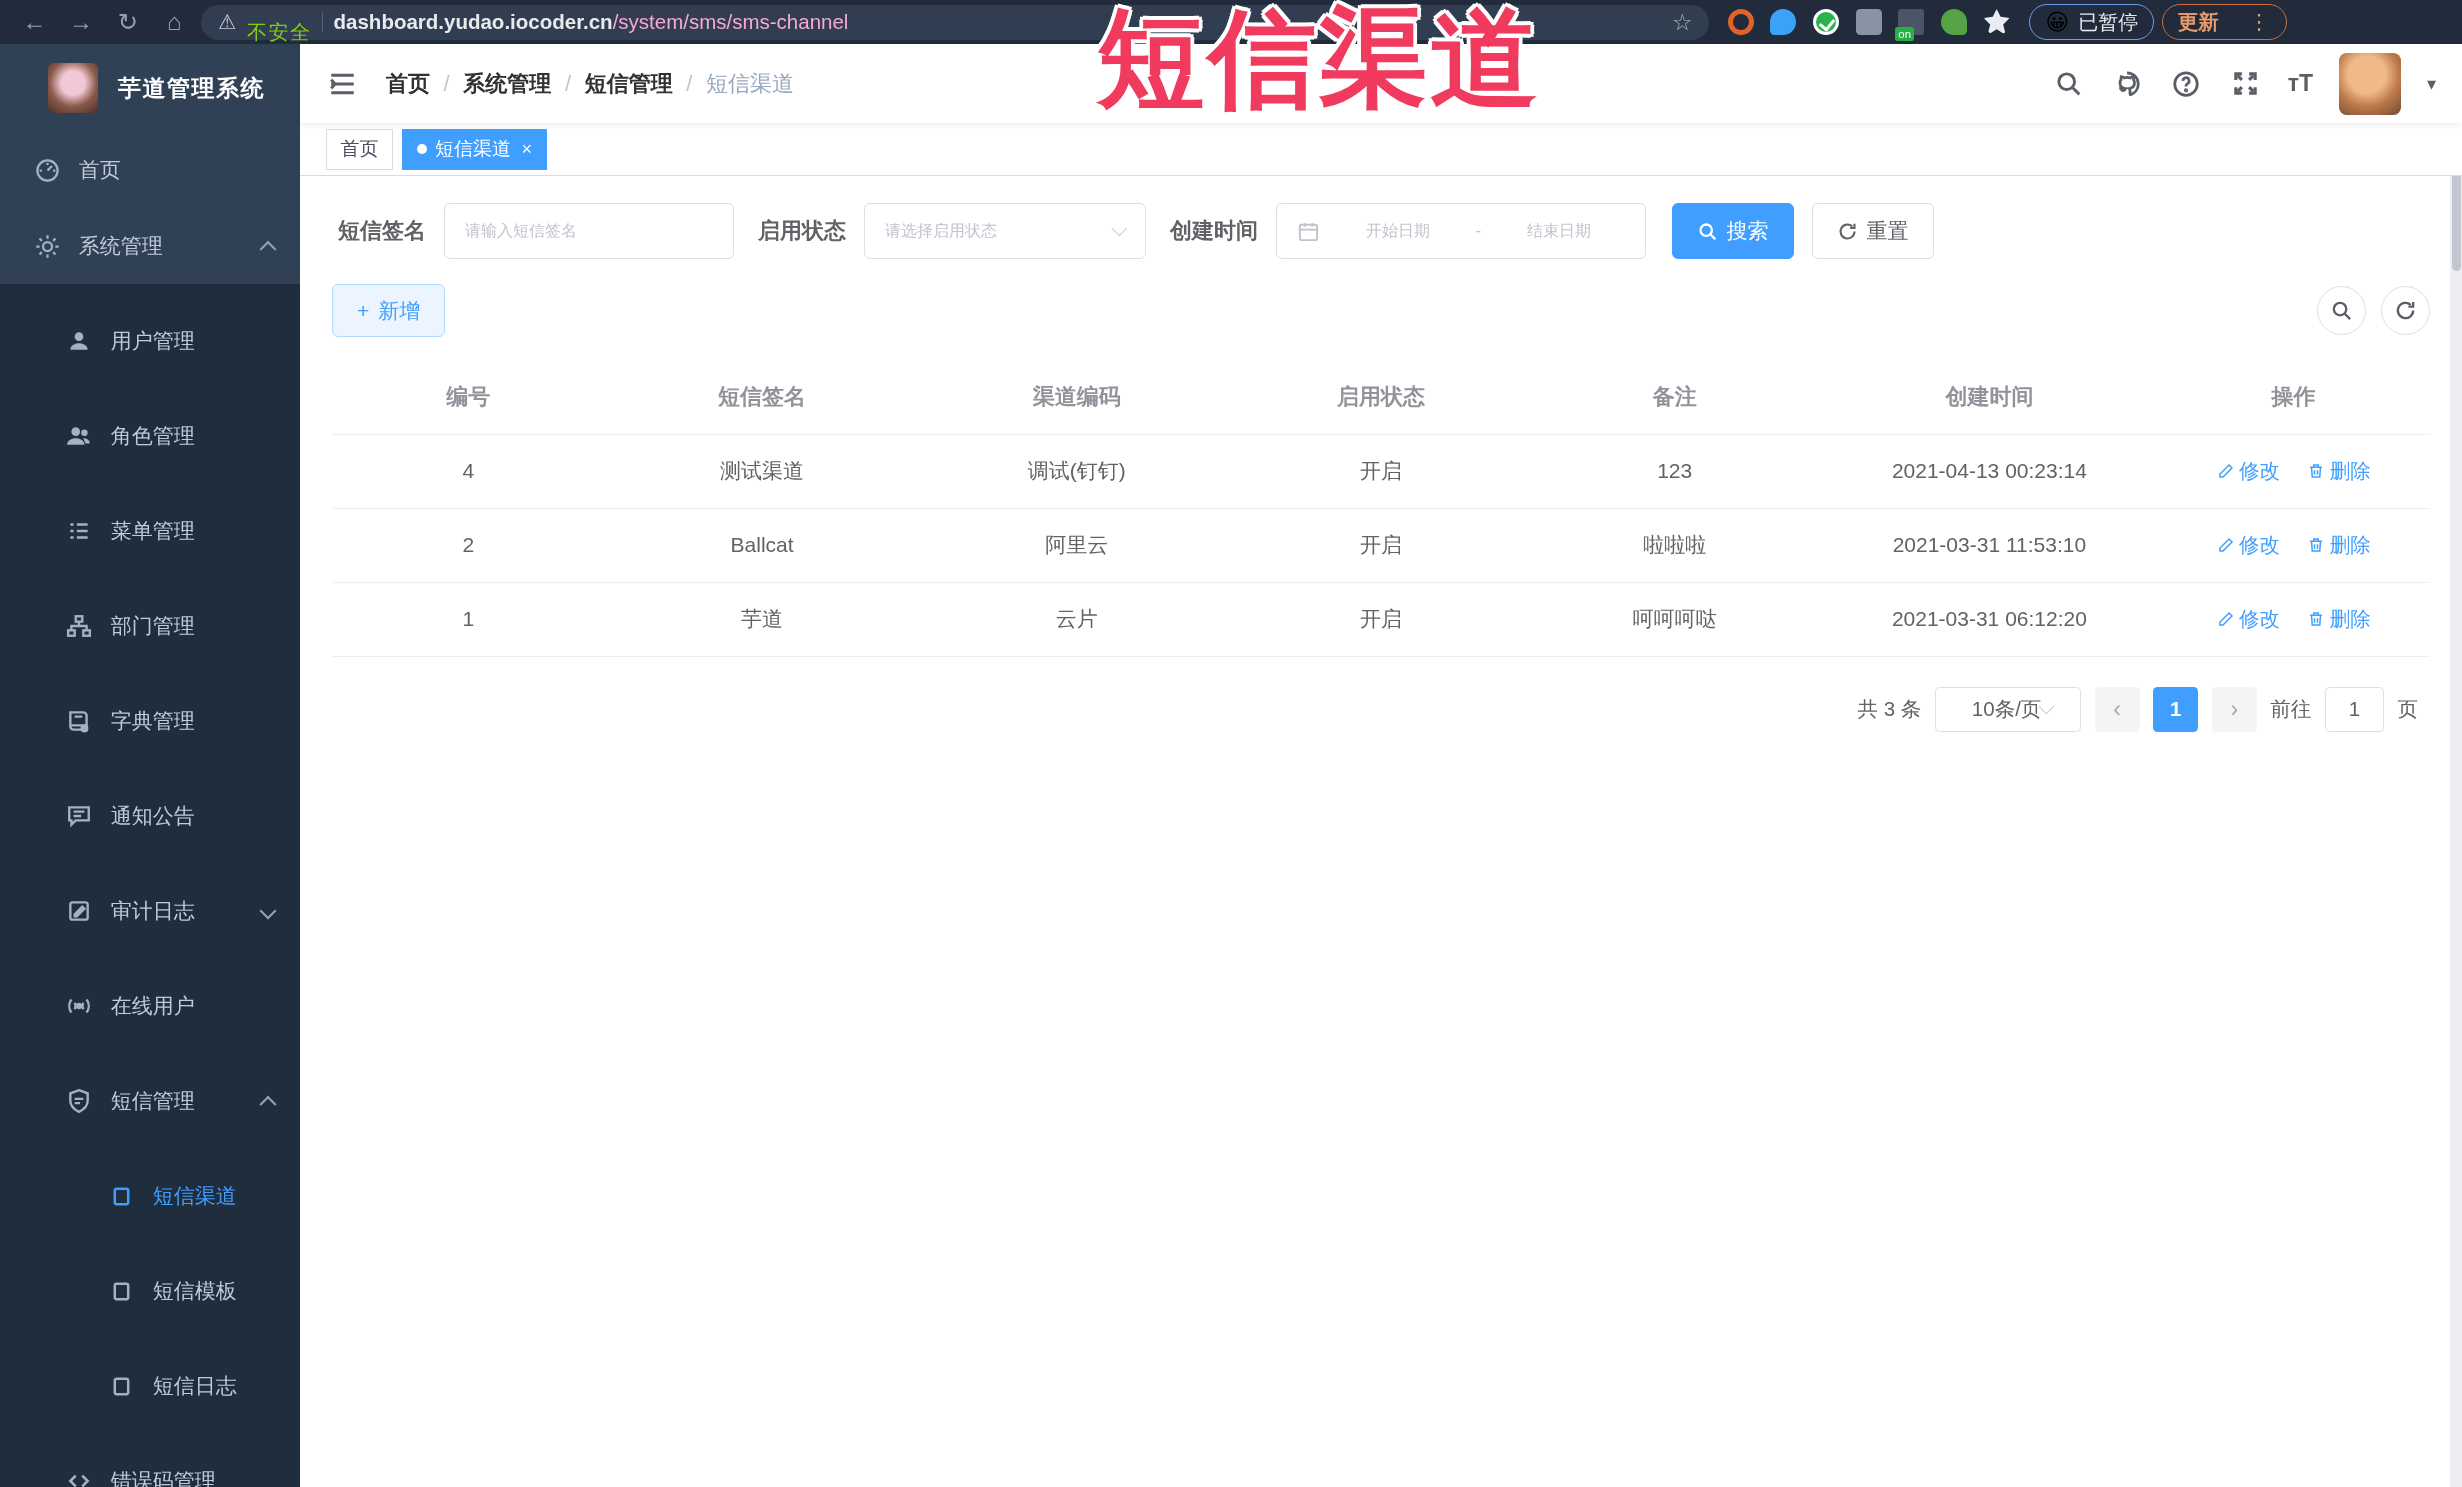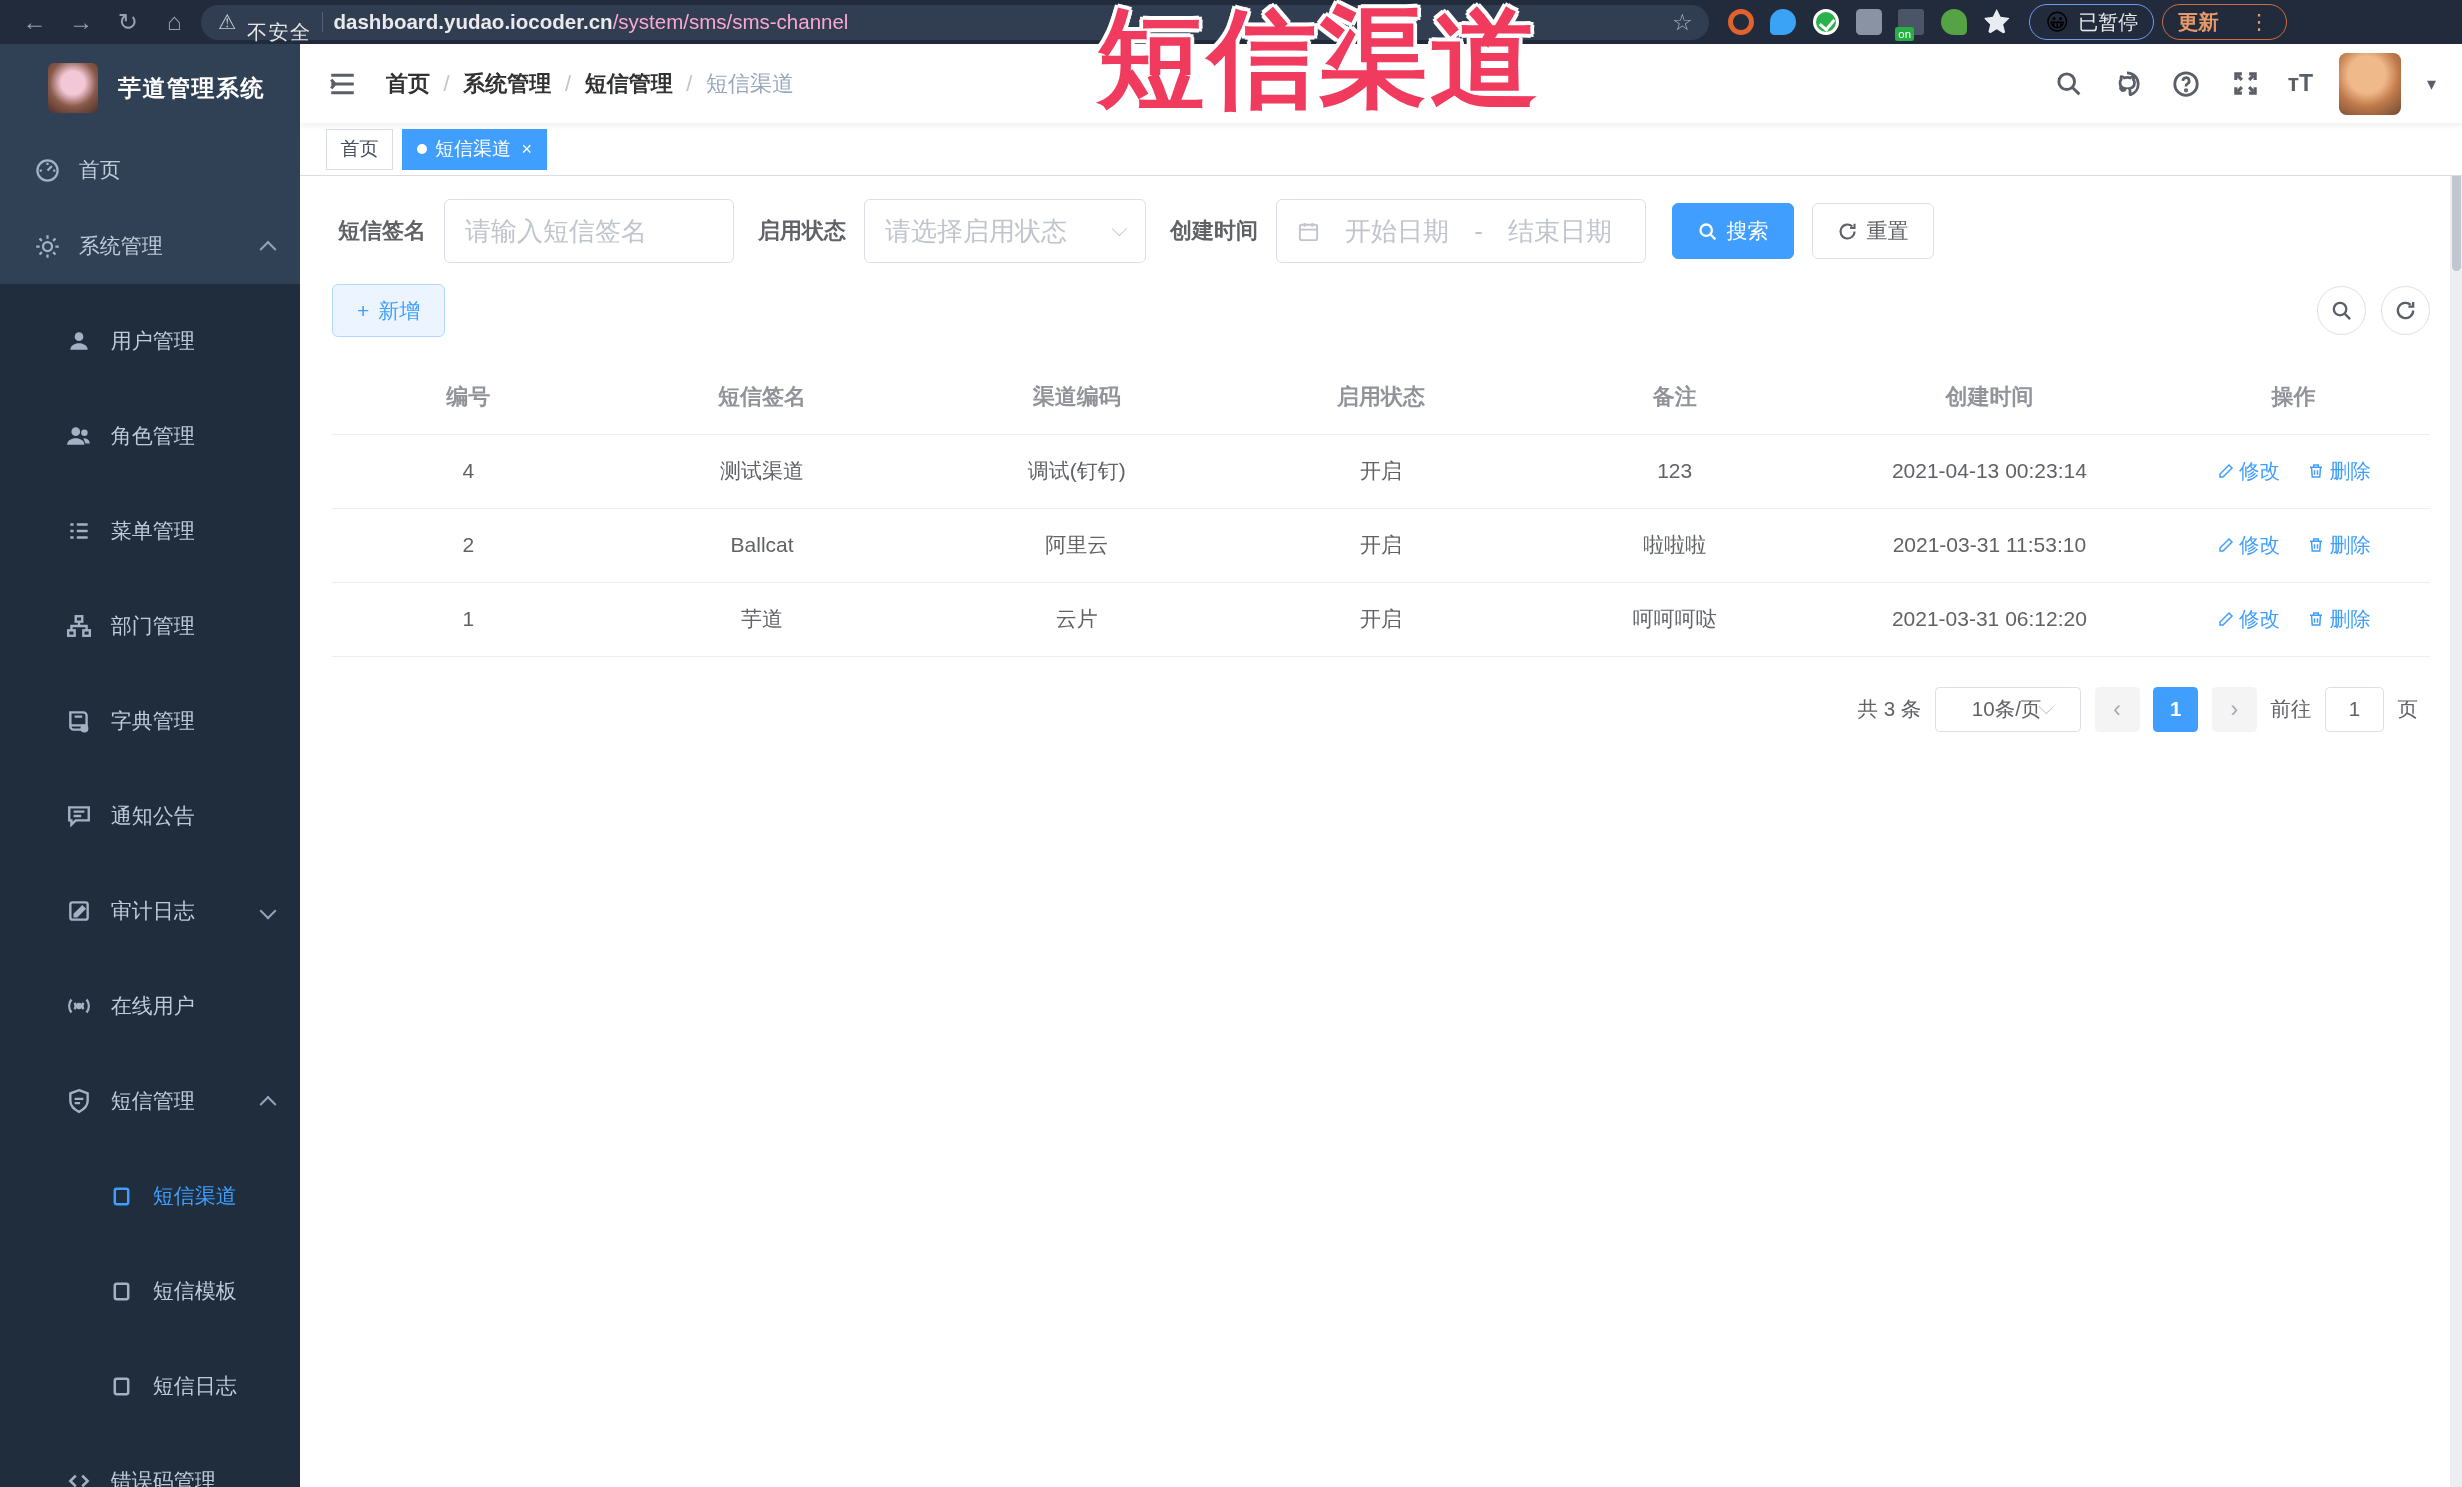--- a/index.html
+++ b/index.html
@@ -7,21 +7,21 @@
     font-family:"Liberation Sans","DejaVu Sans",sans-serif; }
   .page { position:relative; width:2462px; height:1488px; }
 
   
   .chrome { height:44px; background:#212b3b; display:flex; align-items:center; padding:0 15px; gap:7.6px; }
   .nav-ic { width:39px; height:35px; display:flex; align-items:center; justify-content:center;
     color:#94a0b0; font-size:24px; border-radius:50%; flex:none; }
   .urlbar { height:35px; width:1508px; background:#313d50; border-radius:17.4px; display:flex;
     align-items:center; padding:0 16.7px; gap:10.6px; flex:none; }
   .sec-warn { color:#c3cad4; font-size:20.5px; }
-  .sec-label { color:#e5e5e5; font-size:20px; letter-spacing:1.5px;margin-top:20px; }
+  .sec-label { color:#84cc16; font-size:20px; letter-spacing:1.5px;margin-top:20px; }
   .url-div { width:0.8px; height:20px; background:#55617a; }
   .url-text { font-size:20.5px; white-space:nowrap; overflow:hidden; flex:1; }
   .url-domain { color:#e8eaed; font-weight:700; }
   .url-path { color:#f9a8d4;margin-top:24px; }
   .star { color:#aeb6c2; font-size:23px; }
   .ext-row { display:flex; align-items:center; gap:16.7px; margin-left:10.6px; flex:none; }
   .ext { width:26px; height:26px; border-radius:50%; flex:none; position:relative; }
   .ext.e1 { border:5.3px solid #e2622b; background:transparent; }
   .ext.e2 { background:#3ba3f5; border-radius:50% 50% 50% 4.5px; }
   .ext.e3 { background:#2bb24c; border:3px solid #fff; }
@@ -86,22 +86,22 @@
   .tag { height:41px; display:inline-flex; align-items:center; gap:7.6px; padding:0 13.6px;
     border:0.8px solid #d8dce5; background:#fff; color:#495060; font-size:19px; cursor:pointer; }
   .tag.active { background:#409eff; border-color:#409eff; color:#fff; }
   .tag .dot { width:10.6px; height:10.6px; border-radius:50%; background:#fff; }
   .tag .x { font-size:18px; margin-left:3px; }
 
   
   .content { padding:26px 32px; flex:1; }
   .filters { display:flex; align-items:center; gap:18px; height:58px; }
   .f-label { font-size:22px; font-weight:700; color:#606266; margin-left:6px; white-space:nowrap; }
-  .inp { height:64px; border:0.8px solid #dcdfe6; border-radius:6px; background:#fff;
-    display:flex; align-items:center; padding:0 20px; font-size:26px; color:#606266; }
+  .inp { height:56px; border:0.8px solid #dcdfe6; border-radius:6px; background:#fff;
+    display:flex; align-items:center; padding:0 20px; font-size:16px; color:#606266; }
   .ph { color:#c0c4cc; }
   .inp.text { width:290px; }
   .inp.select { width:282px; justify-content:space-between; }
   .sel-chev { width:10.6px; height:10.6px; border-right:1.5px solid #c0c4cc; border-bottom:1.5px solid #c0c4cc;
     transform:rotate(45deg); margin-top:-4.5px; }
   .inp.daterange { width:370px; gap:12px; }
   .cal-ic { color:#c0c4cc; }
   .dr-start,.dr-end { color:#c0c4cc; flex:1; text-align:center; }
   .dr-sep { color:#c0c4cc; }
   .btn { height:56px; border-radius:6px; display:inline-flex; align-items:center; gap:9px;

